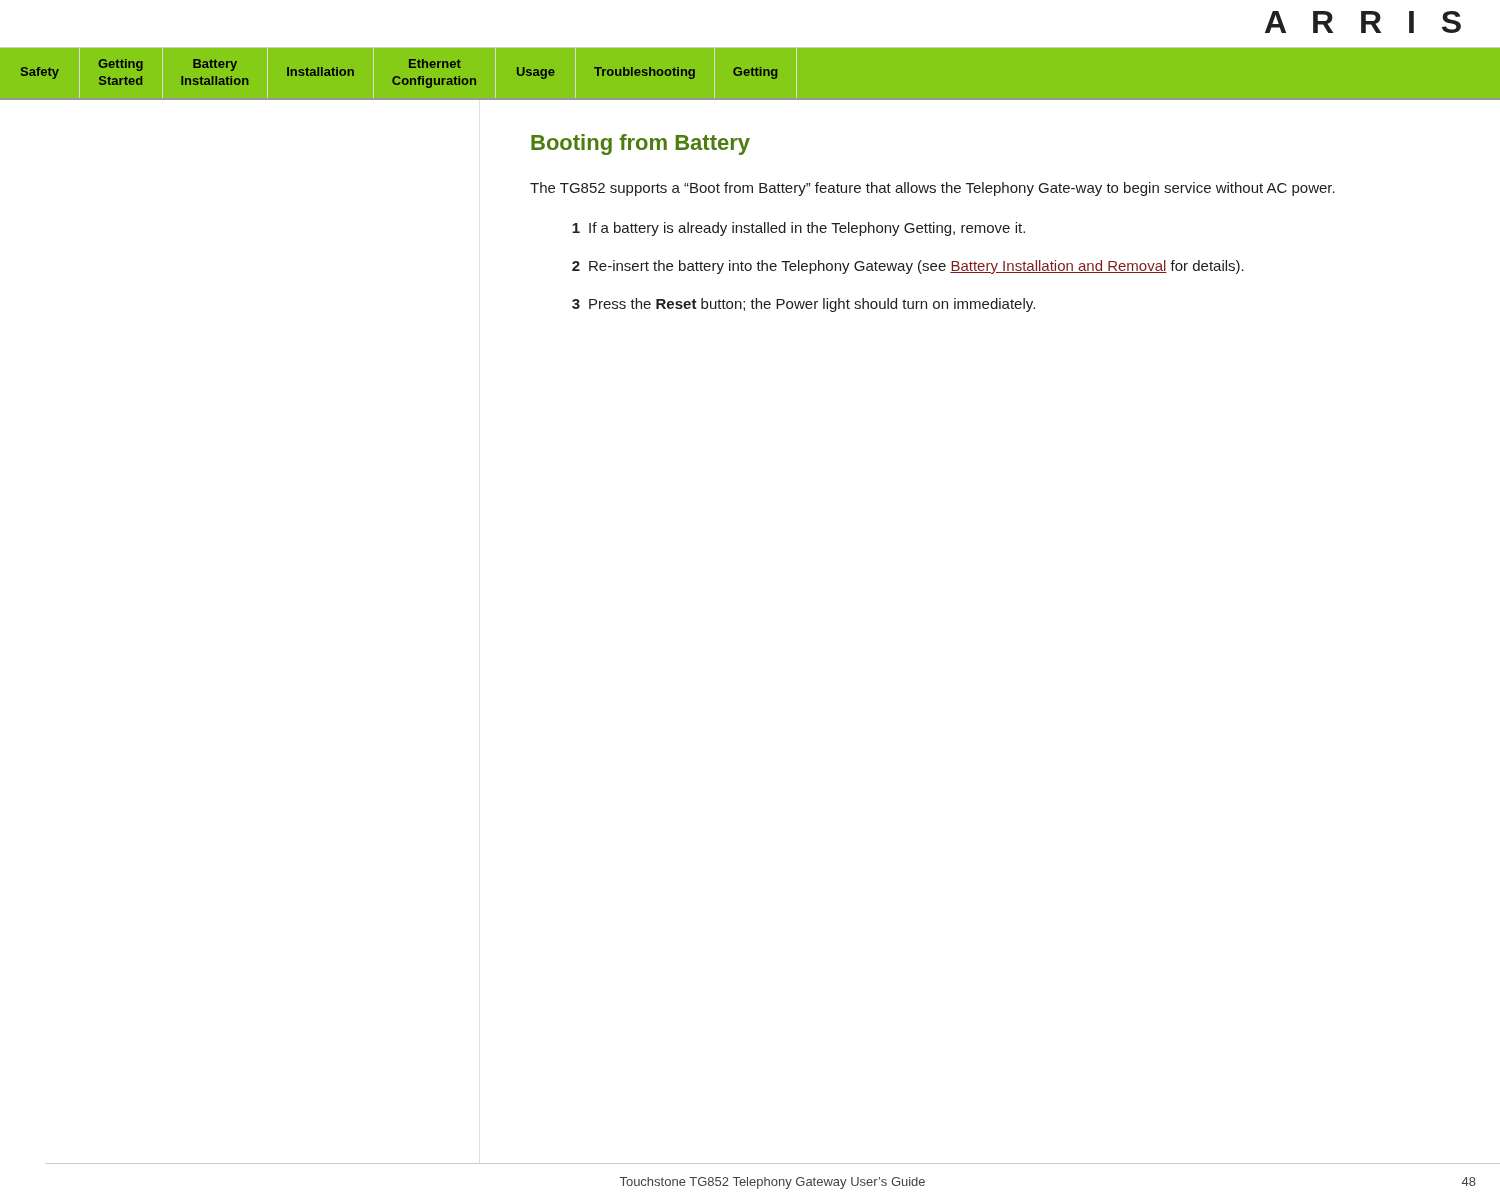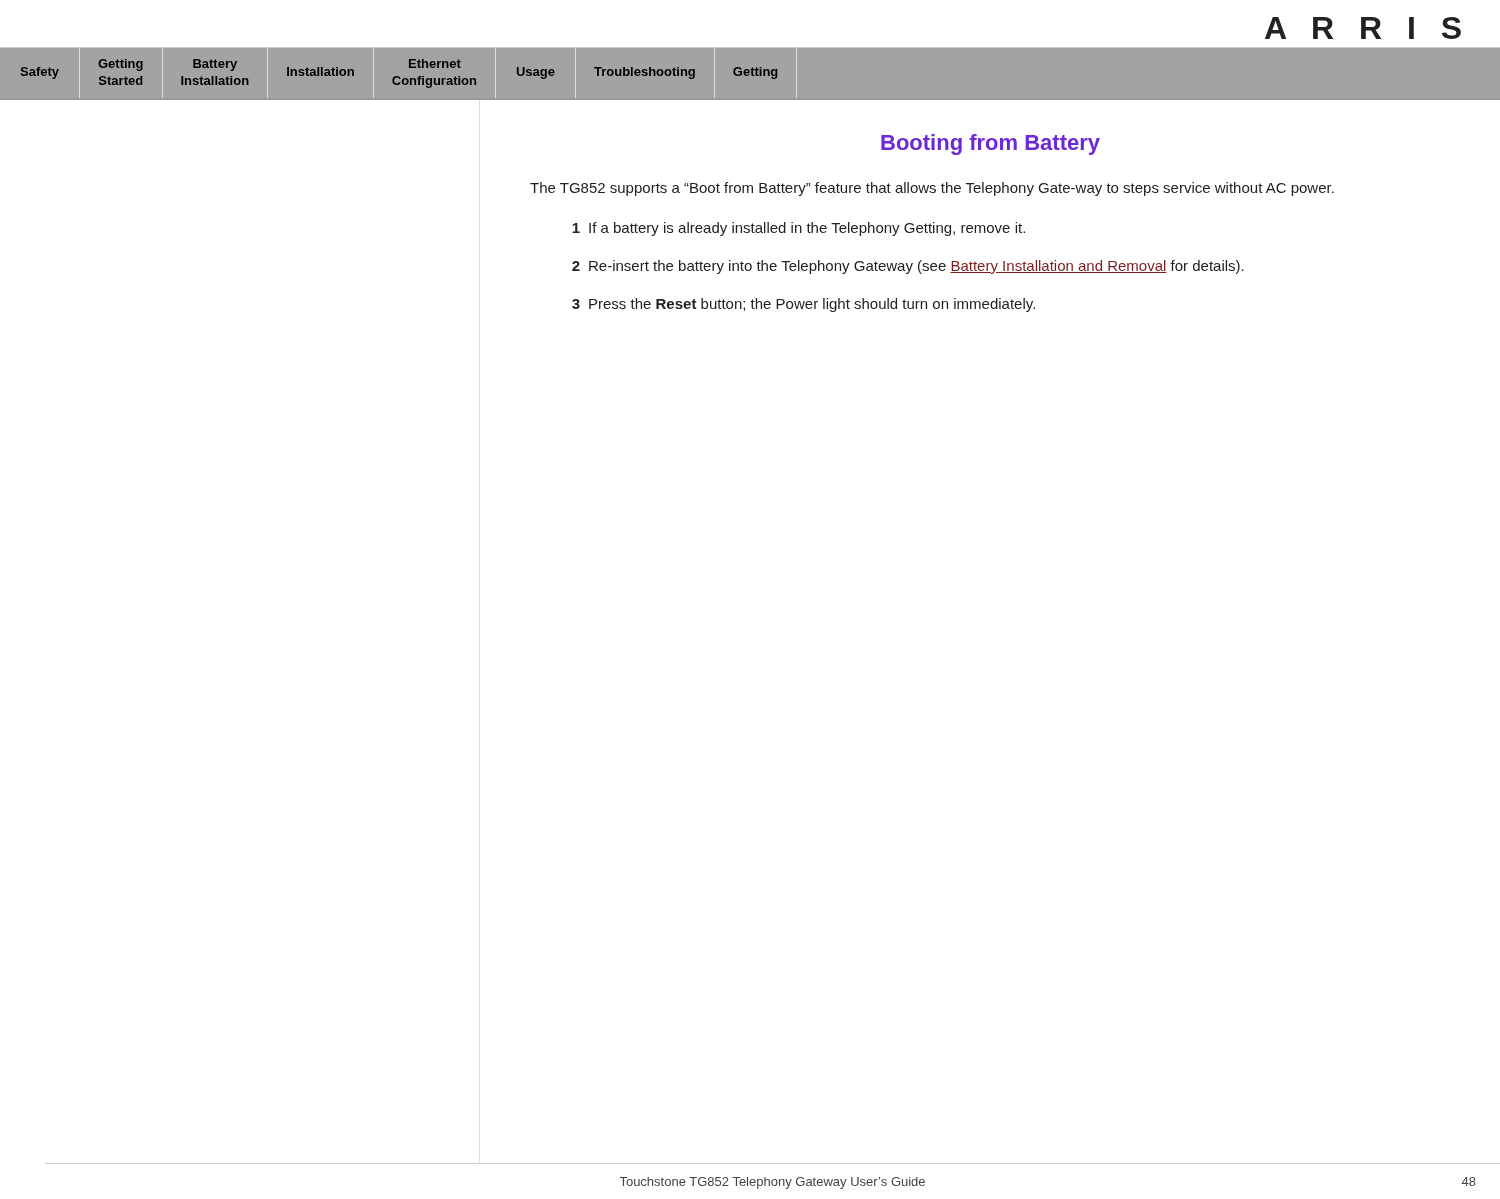--- a/index.html
+++ b/index.html
@@ -17,37 +17,37 @@
       color: #222;
       display: flex;
       flex-direction: column;
     }
 
     
     .header-bar {
       background: #ffffff;
       border-bottom: 1px solid #ccc;
       display: flex;
-      align-items: flex-start;
+      align-items: flex-end;
       justify-content: flex-end;
       padding: 10px 30px 6px 30px;
       height: 48px;
     }
 
     .logo-text {
       font-size: 32px;
       font-weight: 900;
       letter-spacing: 8px;
       color: #222;
       font-family: Arial, Helvetica, sans-serif;
     }
 
     
     .nav-bar {
-      background: #a3a3a3;
+      background: #84cc16;
       border-bottom: 2px solid #999;
       display: flex;
       align-items: stretch;
       padding: 0 0;
     }
 
     .nav-item {
       display: flex;
       align-items: center;
       justify-content: center;
@@ -77,22 +77,21 @@
 
     .content-area {
       flex: 1;
       padding: 30px 50px 30px 50px;
     }
 
     .page-title {
       font-size: 22px;
       font-weight: 700;
       margin-bottom: 20px;
-      color: #6d28d9;
-      text-align: center;
+      color: #4d7c0f;
     }
 
     .content-paragraph {
       font-size: 15px;
       line-height: 1.6;
       margin-bottom: 16px;
       color: #222;
     }
 
     .steps-container {
@@ -188,21 +187,21 @@
   </div>
 </nav>
 
 <div class="main-layout">
 
   <div class="sidebar"></div>
 
   <div class="content-area">
     <h1 class="page-title">Booting from Battery</h1>
 
-    <p class="content-paragraph">The TG852 supports a “Boot from Battery” feature that allows the Telephony Gate-way to steps service without AC power.</p>
+    <p class="content-paragraph">The TG852 supports a “Boot from Battery” feature that allows the Telephony Gate-way to begin service without AC power.</p>
 
 
     <div class="steps-container">
 
       <div class="step-item">
         <span class="step-number">1</span>
         <span class="step-text">If a battery is already installed in the Telephony Getting, remove it.</span>
       </div>
 
       <div class="step-item">

